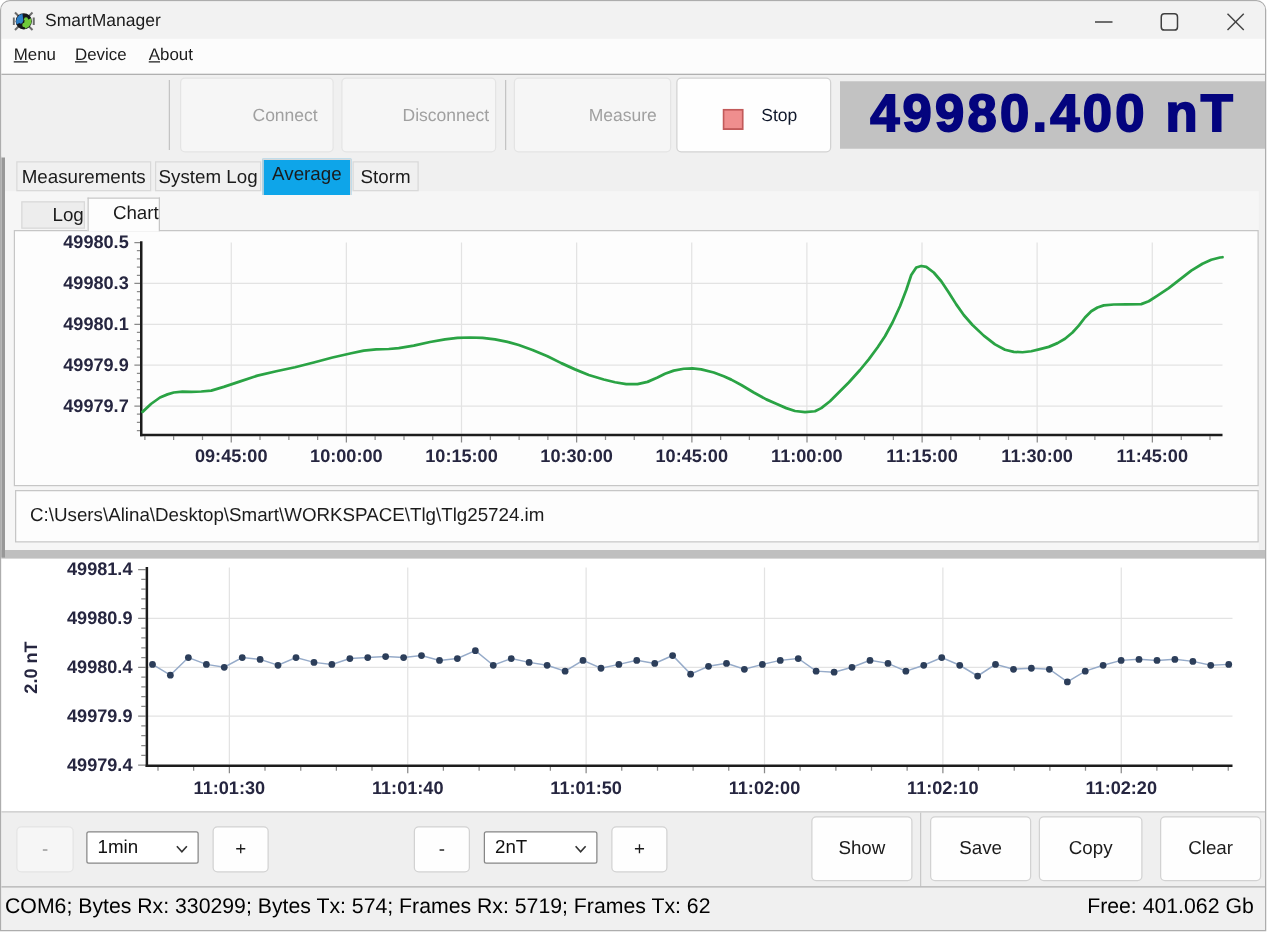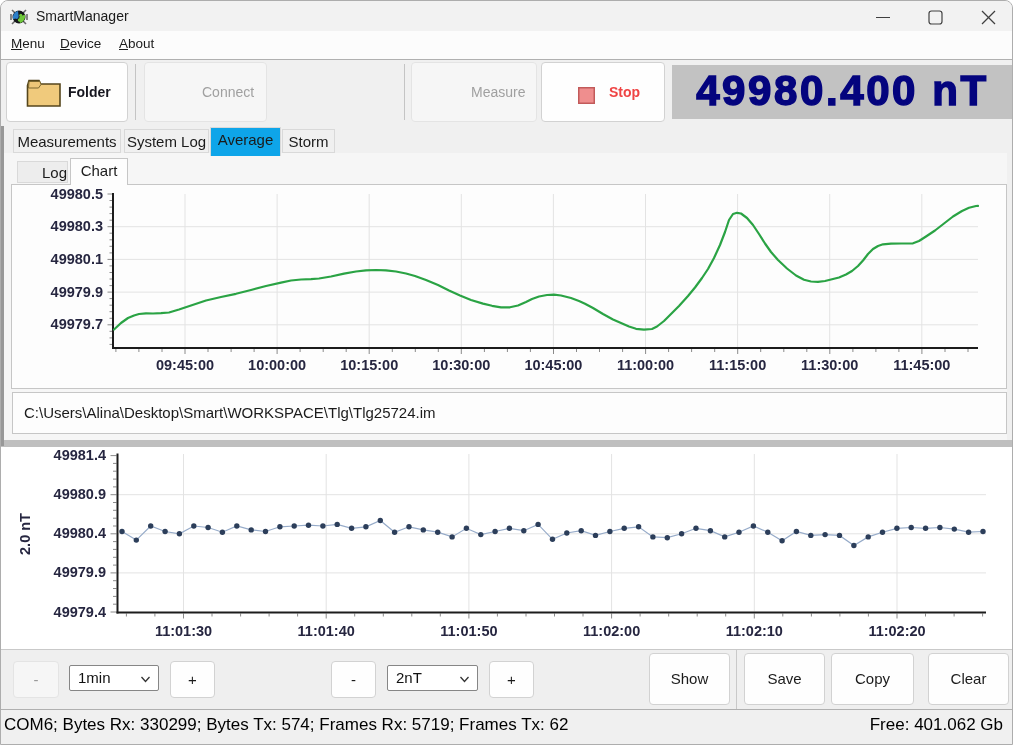--- a/index.html
+++ b/index.html
@@ -63,53 +63,49 @@
           <line x1="126" y1="10" x2="113" y2="23"></line>
       </g>
     </svg>
   </div>
   <div id="menubar">
     <div class="menuitem" style="left:10px"><u>M</u>enu</div>
     <div class="menuitem" style="left:59px"><u>D</u>evice</div>
     <div class="menuitem" style="left:118px"><u>A</u>bout</div>
   </div>
   <div id="toolbar">
-    <div class="tbtn" style="left:5px;width:122px">
-      <svg class="abs" style="left:19px;top:16px" width="36" height="29" viewBox="0 0 36 29">
-        <path d="M1.5 6.5 L1.5 27 L34 27 L34 5 L14.5 5 L13 1.5 L3 1.5 Z" fill="#f0ca7c" stroke="#55461c" stroke-width="1.6"></path>
-        <path d="M2.5 9 L12.5 9 L15 5.5 L14 2.5 L3 2.5 Z" fill="#edc678" stroke="#7a672f" stroke-width="1"></path>
-      </svg>
-      <span style="left:61px;font-weight:bold;color:#16161f">Folder</span>
-    </div>
     <div class="sep" style="left:134px"></div>
     <div class="tbtn dis" style="left:143px;width:123px">
         <span style="left:57px;color:#a0a0a0">Connect</span>
+      </div>
+    <div class="tbtn dis" style="left:272px;width:124px">
+        <span style="left:48px;color:#a0a0a0">Disconnect</span>
       </div>
     <div class="sep" style="left:403px"></div>
     <div class="tbtn dis" style="left:410px;width:126px">
         <span style="left:59px;color:#a0a0a0">Measure</span>
       </div>
     <div class="tbtn" style="left:540px;width:124px">
       <svg class="abs" style="left:36px;top:24px" width="17" height="17" viewBox="0 0 17 17">
         <rect x="0.75" y="0.75" width="15.5" height="15.5" fill="#ef8e8e" stroke="#c25a5a" stroke-width="1.5"></rect>
       </svg>
-      <span style="left:67px;font-weight:bold;color:#ef4444">Stop</span>
+      <span style="left:67px;font-weight:normal;color:#0f172a">Stop</span>
     </div>
     <div id="display">49980.400&nbsp;nT</div>
   </div>
   <div id="tabrow">
     <div class="tab abs" style="left:12px;top:128px;width:108px;height:24px;line-height:23px">Measurements</div>
     <div class="tab abs" style="left:123px;top:128px;width:85px;height:24px;line-height:23px">System Log</div>
     <div class="tab abs" style="left:281px;top:128px;width:53px;height:24px;line-height:23px">Storm</div>
     <div class="tab abs" style="left:209px;top:126px;width:71px;height:29px;line-height:24px;background:#0ea5e9;border-bottom:none;z-index:3">Average</div>
   </div>
   <div id="leftedge"></div>
   <div id="panel"></div>
   <div class="abs" style="left:16px;top:160px;width:51px;height:22px;line-height:21px;background:#ededed;border:1px solid #d9d9d9;font-size:15px;text-align:right;color:#1b1b1b;z-index:2">Log</div>
-  <div class="abs" style="left:69px;top:157px;width:58px;height:27px;line-height:23px;background:#fdfdfd;border:1px solid #c6c6c6;border-bottom:none;z-index:3;font-size:15px;text-align:center;color:#1b1b1b">Chart</div>
+  <div class="abs" style="left:69px;top:157px;width:58px;height:27px;line-height:23px;background:#fdfdfd;border:1px solid #c6c6c6;border-bottom:none;z-index:3;font-size:15px;text-align:right;color:#1b1b1b">Chart</div>
   <div id="chartbox"></div>
   <div id="pathbox">C:\Users\Alina\Desktop\Smart\WORKSPACE\Tlg\Tlg25724.im</div>
   <svg class="abs" style="left:0;top:180px" width="1012" height="205" viewBox="0 180 1012 205" font-family="Liberation Sans, sans-serif" font-size="14.5" font-weight="bold">
 <line x1="113" y1="225.7" x2="977" y2="225.7" stroke="#e3e3e3" stroke-width="1"></line>
 <line x1="113" y1="258.4" x2="977" y2="258.4" stroke="#e3e3e3" stroke-width="1"></line>
 <line x1="113" y1="291.1" x2="977" y2="291.1" stroke="#e3e3e3" stroke-width="1"></line>
 <line x1="113" y1="323.8" x2="977" y2="323.8" stroke="#e3e3e3" stroke-width="1"></line>
 <line x1="184.0" y1="193" x2="184.0" y2="346" stroke="#e3e3e3" stroke-width="1"></line>
 <line x1="276.1" y1="193" x2="276.1" y2="346" stroke="#e3e3e3" stroke-width="1"></line>
 <line x1="368.2" y1="193" x2="368.2" y2="346" stroke="#e3e3e3" stroke-width="1"></line>

